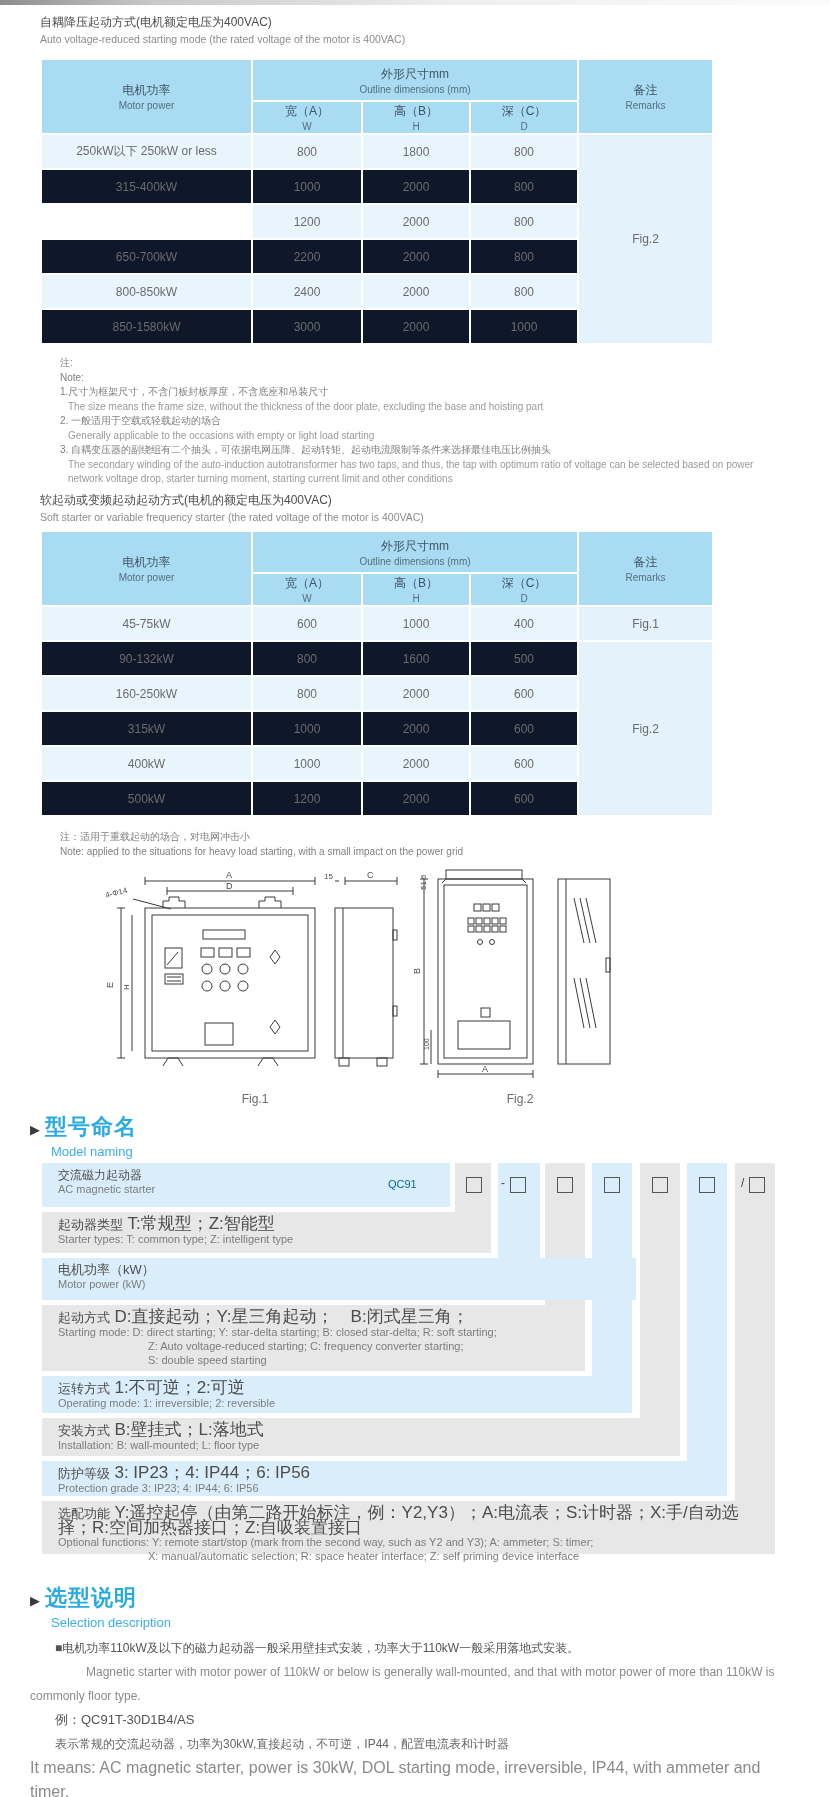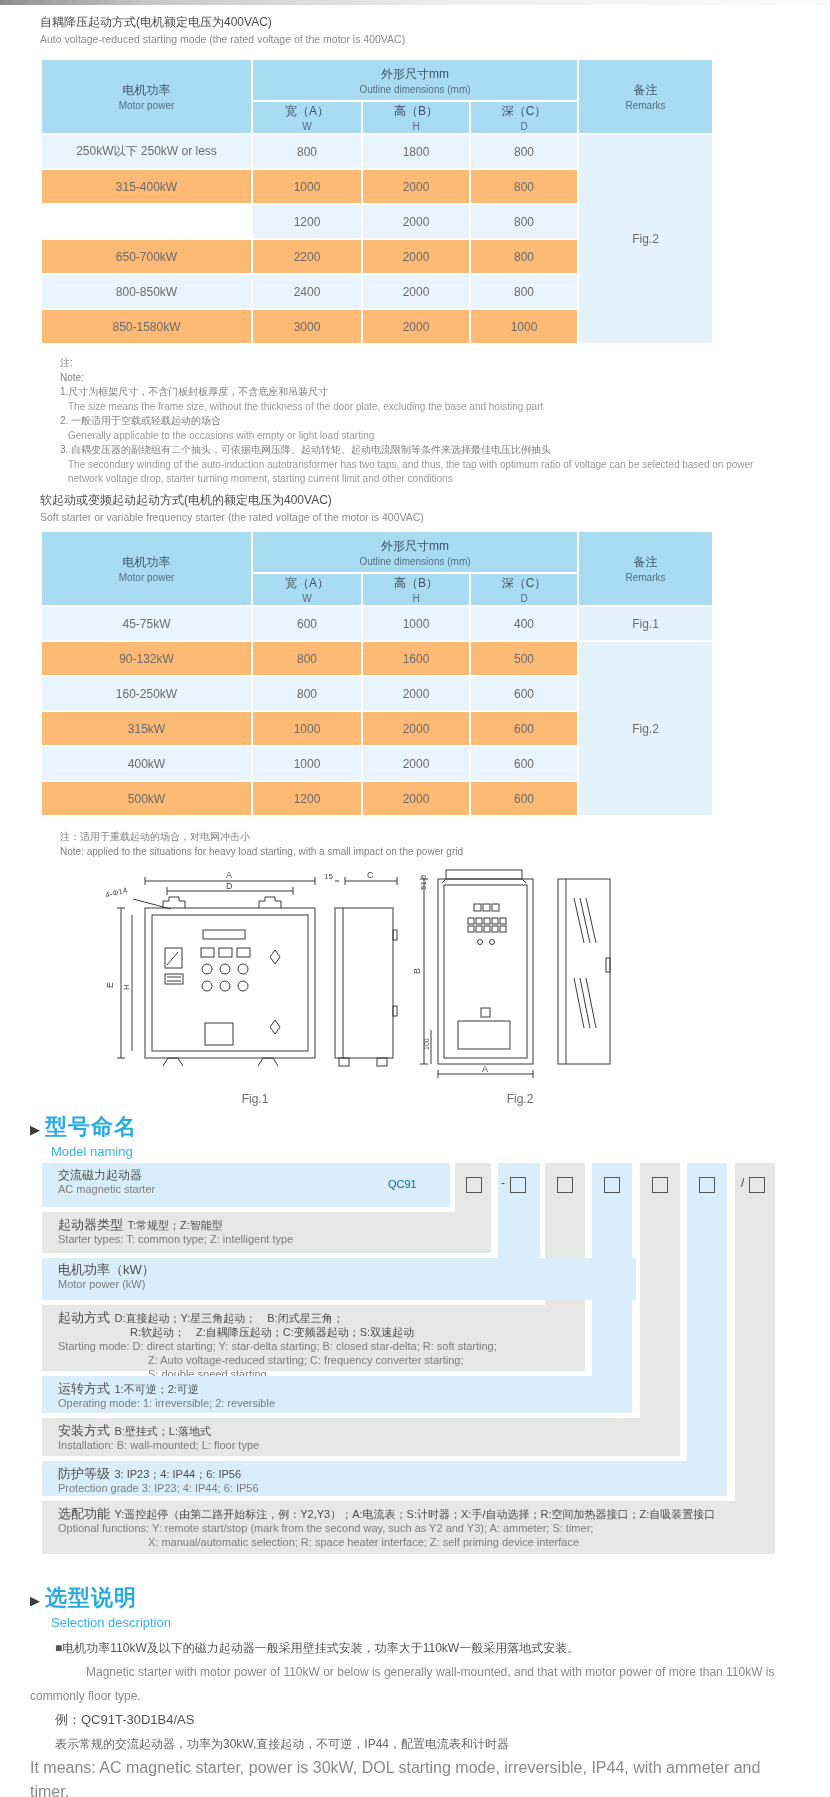--- a/index.html
+++ b/index.html
@@ -13,41 +13,41 @@
   .sectitle .en{font-size:10.5px;color:#8c8c8c;margin-top:2px;}
   
   .dimtable{position:absolute;left:42px;width:670px;display:grid;
             grid-template-columns:209px 108px 106px 106px 133px;
             grid-template-rows:40px 31px repeat(6,33px);gap:2px;background:#fff;}
   .cell{display:flex;flex-direction:column;align-items:center;justify-content:center;text-align:center;}
   .hdr{background:#a9dbf2;color:#3f5564;align-items:center;}
   .hdr .cn{font-size:12px;}
   .hdr .en{font-size:10px;color:#56707f;margin-top:1px;}
   .d{font-size:12px;color:#6b6b6b;background:#e8f5fc;}
-  .d.mid{background:#fdba74;text-align:right;}
+  .d.mid{background:#0f172a;text-align:right;}
   .rmk{background:#e4f3fb;font-size:12px;color:#6b6b6b;}
   
   .note{position:absolute;left:60px;width:700px;font-size:10px;color:#808080;line-height:14.5px;}
   .note .en{padding-left:8px;color:#9a9a9a;}
   
   .figsvg{position:absolute;}
   .figcap{position:absolute;width:110px;text-align:center;font-size:12px;color:#6b6b6b;}
   
   .bighead{position:absolute;left:30px;}
   .bighead .arrow{color:#3a3a3a;font-size:13px;margin-right:5px;}
   .bighead .t{font-size:22px;font-weight:bold;color:#29abe2;letter-spacing:1px;}
   .bighead .s{font-size:13px;color:#39b1e6;margin-top:2px;margin-left:21px;}
   
   .naming{position:absolute;left:42px;top:1163px;width:733px;height:391px;}
   .stripe{position:absolute;top:0;}
   .bgGray{background:#e7e7e7;}
   .bgBlue{background:#d9eefa;}
   .nrow{position:absolute;left:0;box-sizing:border-box;padding:5px 12px 0 16px;}
   .nlabel{font-size:13px;color:#4d4d4d;}
-  .ndesc{font-size:11px;color:#4d4d4d;}
+  .ndesc{font-size:17px;color:#4d4d4d;}
   .nen{font-size:11px;color:#7d7d7d;}
   .nline{display:block;line-height:14px;}
   .qc{position:absolute;left:346px;top:15px;font-size:11px;color:#0369a1;}
   .codebox{position:absolute;top:14px;width:14px;height:14px;border:1px solid #555;background:transparent;}
   .codepre{position:absolute;top:13px;font-size:12px;color:#444;}
   
   .selbody{position:absolute;left:30px;top:1636px;width:772px;line-height:24px;}
   .selbody .cnline{margin-left:25px;font-size:12px;color:#555;}
   .selbody .enpara{font-size:12px;color:#8a8a8a;text-indent:56px;}
   .selbody .exlabel{margin-left:25px;font-size:13px;color:#555;}
@@ -346,21 +346,20 @@
       <span class="nline nen">Starter types: T: common type; Z: intelligent type</span>
     </div>
 
     <div class="nrow bgBlue" style="top:95px;height:42px;width:594px;">
       <span class="nline nlabel">电机功率（kW）</span>
       <span class="nline nen">Motor power (kW)</span>
     </div>
 
     <div class="nrow bgGray" style="top:142px;height:66px;width:543px;">
       <span class="nline"><span class="nlabel">起动方式</span>&nbsp;<span class="ndesc">D:直接起动；Y:星三角起动；　B:闭式星三角；</span></span>
-      <span class="nline ndesc" style="margin-left:72px;">R:软起动；　Z:自耦降压起动；C:变频器起动；S:双速起动</span>
       <span class="nline nen">Starting mode: D: direct starting; Y: star-delta starting; B: closed star-delta; R: soft starting;</span>
       <span class="nline nen" style="margin-left:90px;">Z: Auto voltage-reduced starting; C: frequency converter starting;</span>
       <span class="nline nen" style="margin-left:90px;">S: double speed starting</span>
     </div>
 
     <div class="nrow bgBlue" style="top:213px;height:37px;width:590px;">
       <span class="nline"><span class="nlabel">运转方式</span>&nbsp;<span class="ndesc">1:不可逆；2:可逆</span></span>
       <span class="nline nen">Operating mode: 1: irreversible; 2: reversible</span>
     </div>
 

